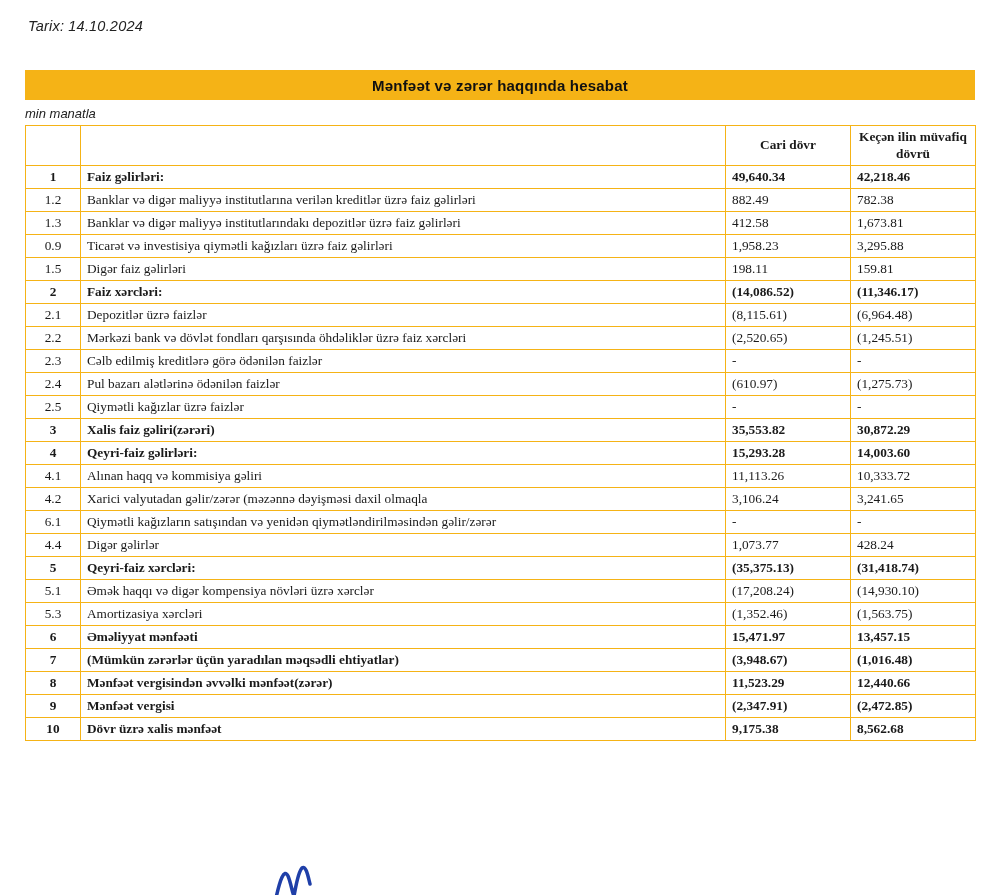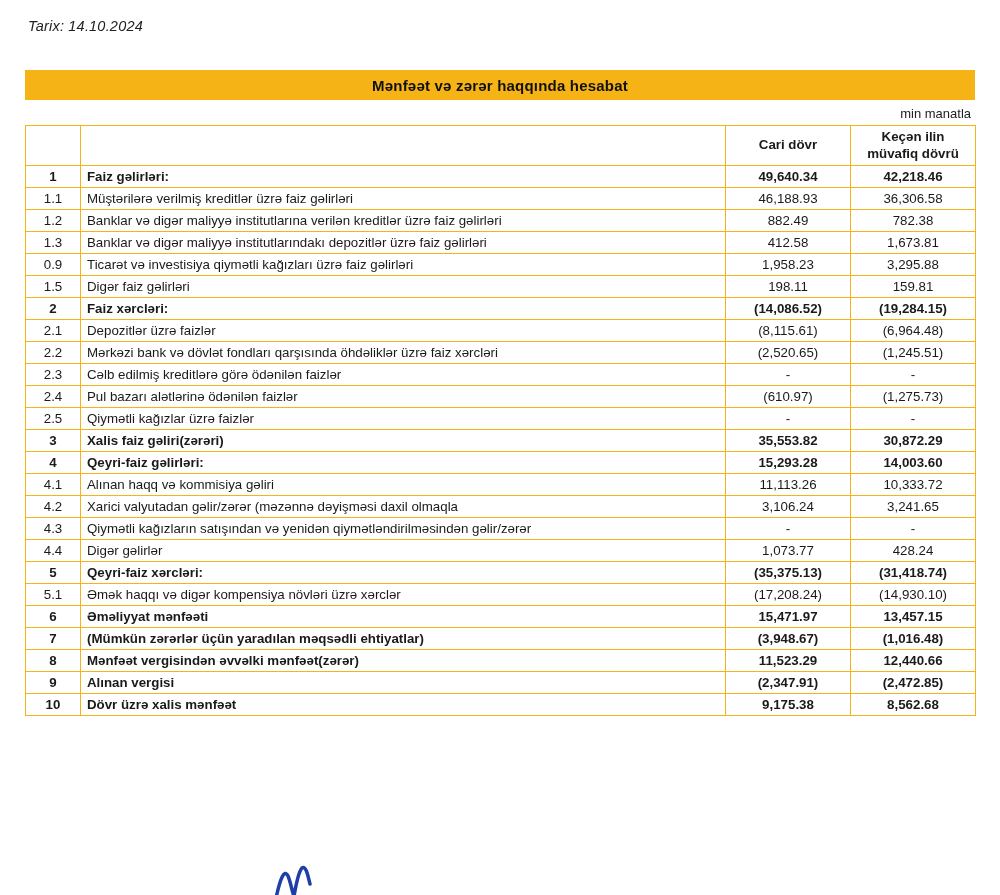--- a/index.html
+++ b/index.html
@@ -41,30 +41,32 @@
     height: 30px;
     display: flex;
     align-items: center;
     justify-content: center;
     font-weight: bold;
     font-size: 15px;
     color: #111;
     letter-spacing: 0.2px;
   }
   .units {
-    text-align: right;
+    text-align: left;
+    font-style: italic;
     font-size: 13px;
     padding: 6px 4px 4px 0;
     color: #222;
   }
   table.fin {
     border-collapse: collapse;
     width: 950px;
     table-layout: fixed;
     font-size: 13.3px;
+    font-family: Liberation Serif, serif;
   }
   table.fin td, table.fin th {
     border: 1px solid #f5b316;
     padding: 3px 6px;
     vertical-align: middle;
     height: 22px;
     box-sizing: border-box;
   }
   col.c-num { width: 55px; }
   col.c-name { width: 645px; }
@@ -85,21 +87,21 @@
     border-bottom: none;
     background: transparent;
   }
   .cell-num {
     text-align: center;
   }
   .cell-name {
     text-align: left;
   }
   .cell-val {
-    text-align: center;
+    text-align: left;
     padding-right: 8px;
   }
   tr.bold td {
     font-weight: bold;
   }
   .sig {
     position: absolute;
     left: 270px;
     top: 862px;
     width: 90px;
@@ -138,26 +140,20 @@
         </tr>
       </thead>
       <tbody id="tbody">
           <tr class="bold">
             <td class="cell-num">1</td>
             <td class="cell-name">Faiz gəlirləri:</td>
             <td class="cell-val">49,640.34</td>
             <td class="cell-val">42,218.46</td>
           </tr>
           <tr>
-            <td class="cell-num">1.1</td>
-            <td class="cell-name">Müştərilərə verilmiş kreditlər üzrə faiz gəlirləri</td>
-            <td class="cell-val">46,188.93</td>
-            <td class="cell-val">36,306.58</td>
-          </tr>
-          <tr>
             <td class="cell-num">1.2</td>
             <td class="cell-name">Banklar və digər maliyyə institutlarına verilən kreditlər üzrə faiz gəlirləri</td>
             <td class="cell-val">882.49</td>
             <td class="cell-val">782.38</td>
           </tr>
           <tr>
             <td class="cell-num">1.3</td>
             <td class="cell-name">Banklar və digər maliyyə institutlarındakı depozitlər üzrə faiz gəlirləri</td>
             <td class="cell-val">412.58</td>
             <td class="cell-val">1,673.81</td>
@@ -171,21 +167,21 @@
           <tr>
             <td class="cell-num">1.5</td>
             <td class="cell-name">Digər faiz gəlirləri</td>
             <td class="cell-val">198.11</td>
             <td class="cell-val">159.81</td>
           </tr>
           <tr class="bold">
             <td class="cell-num">2</td>
             <td class="cell-name">Faiz xərcləri:</td>
             <td class="cell-val">(14,086.52)</td>
-            <td class="cell-val">(19,284.15)</td>
+            <td class="cell-val">(11,346.17)</td>
           </tr>
           <tr>
             <td class="cell-num">2.1</td>
             <td class="cell-name">Depozitlər üzrə faizlər</td>
             <td class="cell-val">(8,115.61)</td>
             <td class="cell-val">(6,964.48)</td>
           </tr>
           <tr>
             <td class="cell-num">2.2</td>
             <td class="cell-name">Mərkəzi bank və dövlət fondları qarşısında öhdəliklər üzrə faiz xərcləri</td>
@@ -228,21 +224,21 @@
             <td class="cell-val">11,113.26</td>
             <td class="cell-val">10,333.72</td>
           </tr>
           <tr>
             <td class="cell-num">4.2</td>
             <td class="cell-name">Xarici valyutadan gəlir/zərər (məzənnə dəyişməsi daxil olmaqla</td>
             <td class="cell-val">3,106.24</td>
             <td class="cell-val">3,241.65</td>
           </tr>
           <tr>
-            <td class="cell-num">4.3</td>
+            <td class="cell-num">6.1</td>
             <td class="cell-name">Qiymətli kağızların satışından və yenidən qiymətləndirilməsindən gəlir/zərər</td>
             <td class="cell-val">-</td>
             <td class="cell-val">-</td>
           </tr>
           <tr>
             <td class="cell-num">4.4</td>
             <td class="cell-name">Digər gəlirlər</td>
             <td class="cell-val">1,073.77</td>
             <td class="cell-val">428.24</td>
           </tr>
@@ -251,41 +247,47 @@
             <td class="cell-name">Qeyri-faiz xərcləri:</td>
             <td class="cell-val">(35,375.13)</td>
             <td class="cell-val">(31,418.74)</td>
           </tr>
           <tr>
             <td class="cell-num">5.1</td>
             <td class="cell-name">Əmək haqqı və digər kompensiya növləri üzrə xərclər</td>
             <td class="cell-val">(17,208.24)</td>
             <td class="cell-val">(14,930.10)</td>
           </tr>
+          <tr>
+            <td class="cell-num">5.3</td>
+            <td class="cell-name">Amortizasiya xərcləri</td>
+            <td class="cell-val">(1,352.46)</td>
+            <td class="cell-val">(1,563.75)</td>
+          </tr>
           <tr class="bold">
             <td class="cell-num">6</td>
             <td class="cell-name">Əməliyyat mənfəəti</td>
             <td class="cell-val">15,471.97</td>
             <td class="cell-val">13,457.15</td>
           </tr>
           <tr class="bold">
             <td class="cell-num">7</td>
             <td class="cell-name">(Mümkün zərərlər üçün yaradılan məqsədli ehtiyatlar)</td>
             <td class="cell-val">(3,948.67)</td>
             <td class="cell-val">(1,016.48)</td>
           </tr>
           <tr class="bold">
             <td class="cell-num">8</td>
             <td class="cell-name">Mənfəət vergisindən əvvəlki mənfəət(zərər)</td>
             <td class="cell-val">11,523.29</td>
             <td class="cell-val">12,440.66</td>
           </tr>
           <tr class="bold">
             <td class="cell-num">9</td>
-            <td class="cell-name">Alınan vergisi</td>
+            <td class="cell-name">Mənfəət vergisi</td>
             <td class="cell-val">(2,347.91)</td>
             <td class="cell-val">(2,472.85)</td>
           </tr>
           <tr class="bold">
             <td class="cell-num">10</td>
             <td class="cell-name">Dövr üzrə xalis mənfəət</td>
             <td class="cell-val">9,175.38</td>
             <td class="cell-val">8,562.68</td>
           </tr>
         </tbody>

